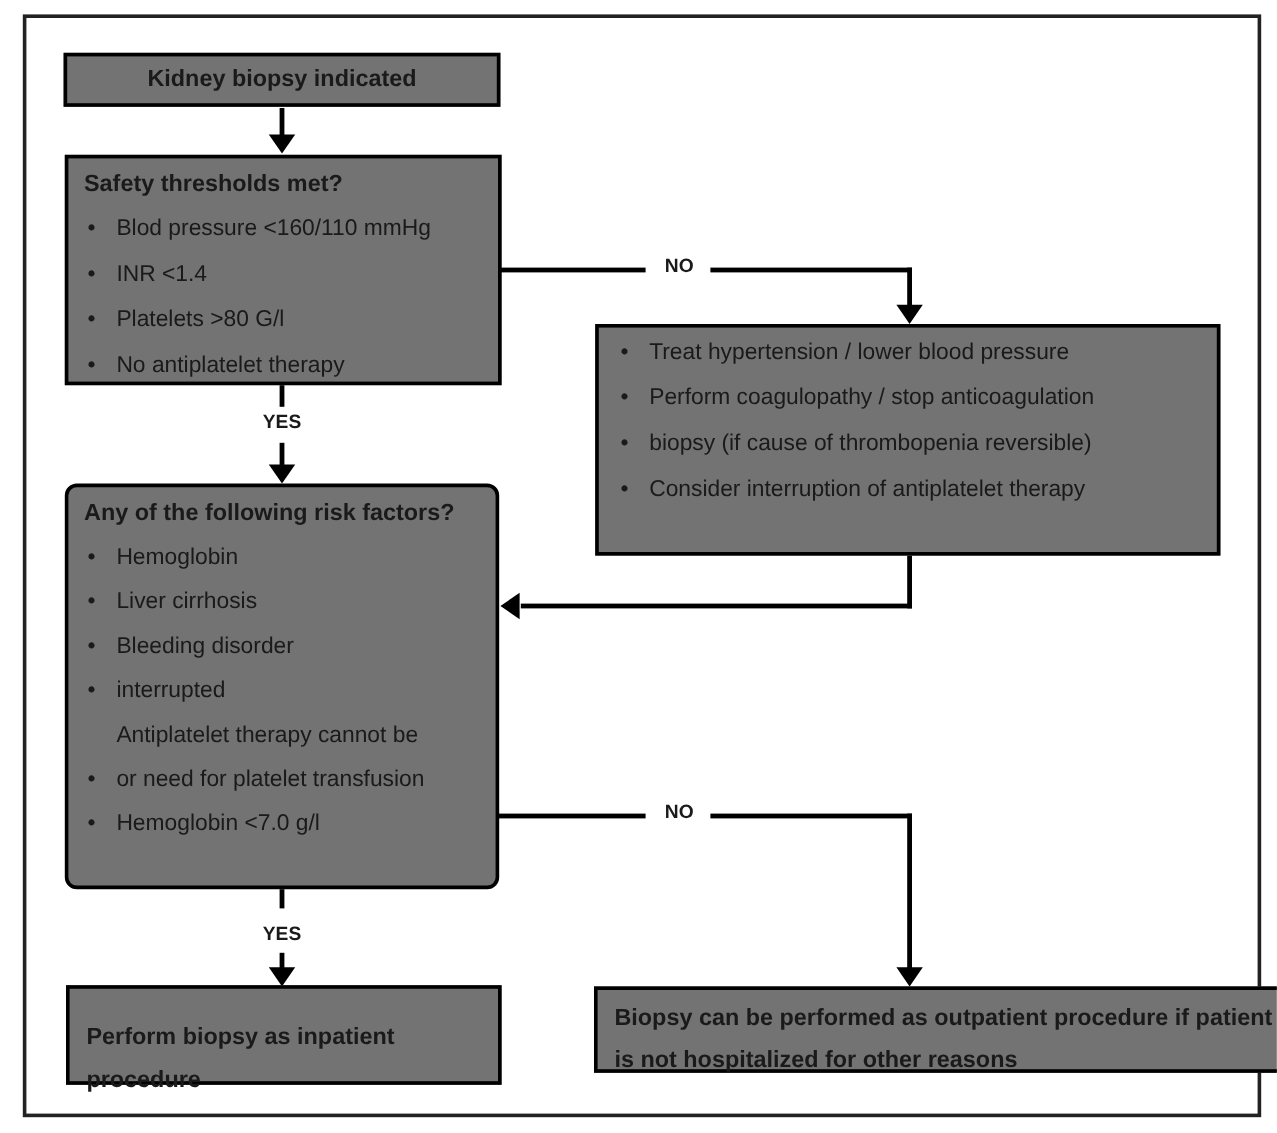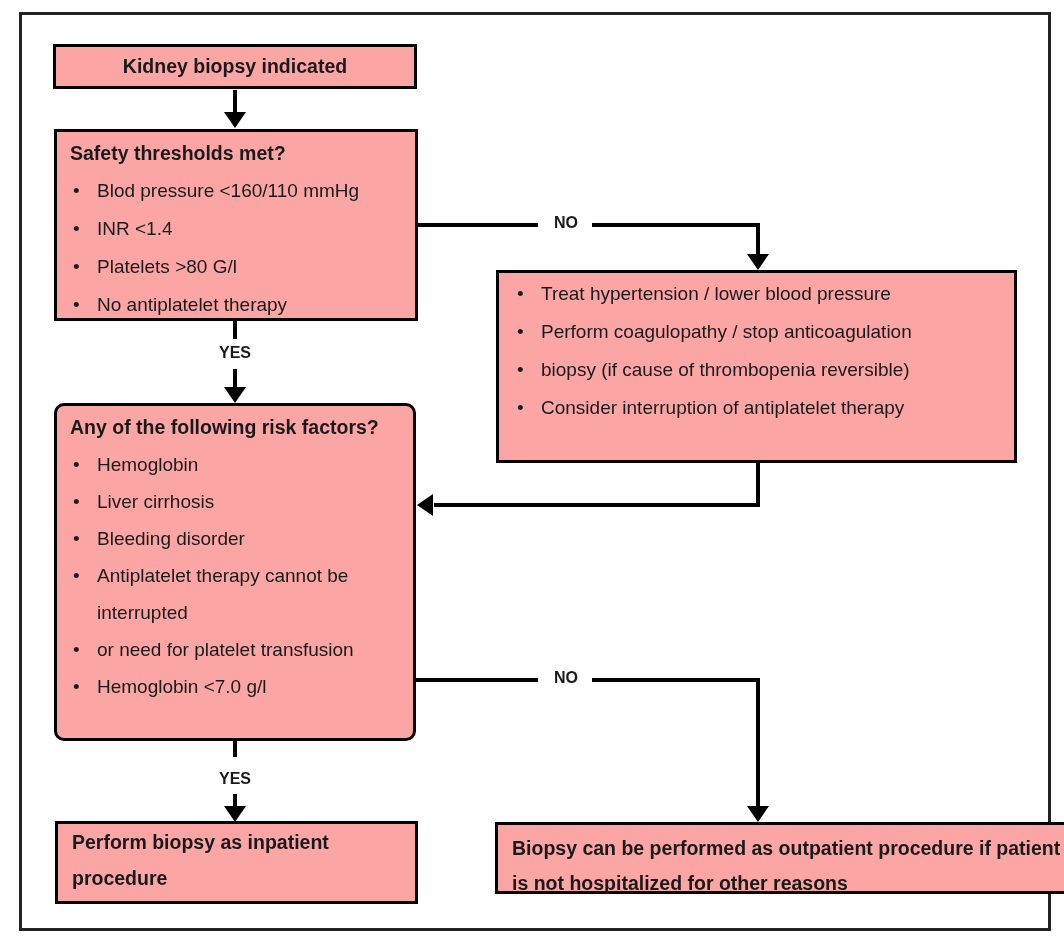--- a/index.html
+++ b/index.html
@@ -3,21 +3,21 @@
 <meta charset="utf-8">
 <style>
   html,body{margin:0;padding:0;}
   body{
     width:1064px;height:944px;position:relative;background:#ffffff;
     font-family:"Liberation Sans","DejaVu Sans",sans-serif;color:#1a1a1a;
     overflow:hidden;
   }
   .abs{position:absolute;box-sizing:border-box;}
   .frame{border:3px solid #222222;background:#ffffff;}
-  .node{border:3px solid #000000;background:#fca5a5;}
+  .node{border:3px solid #000000;background:#737373;}
   .node-title{font-weight:bold;font-size:19.5px;}
   .list{font-size:19px;}
   .row{display:flex;align-items:flex-start;}
   .dot{width:24px;flex:0 0 24px;padding-left:3px;}
   .txt{flex:1;}
   .ln{display:block;}
   .hline,.vline{background:#000000;}
   .head-down{width:0;height:0;border-left:11px solid transparent;border-right:11px solid transparent;border-top:16px solid #000000;}
   .head-left{width:0;height:0;border-top:11px solid transparent;border-bottom:11px solid transparent;border-right:16px solid #000000;}
   .edge-label{font-weight:bold;font-size:16px;text-align:center;line-height:24px;}
@@ -122,22 +122,22 @@
   </div>
   <div class="row">
     <span class="dot">•</span>
     <span class="txt">
         <span class="ln">Bleeding disorder</span>
       </span>
   </div>
   <div class="row">
     <span class="dot">•</span>
     <span class="txt">
+      <span class="ln">interrupted</span>
       <span class="ln">Antiplatelet therapy cannot be</span>
-      <span class="ln">interrupted</span>
     </span>
   </div>
   <div class="row">
     <span class="dot">•</span>
     <span class="txt">
       <span class="ln">or need for platelet transfusion</span>
     </span>
   </div>
   <div class="row">
     <span class="dot">•</span>
@@ -151,20 +151,20 @@
 <div class="abs edge-label" style="left:540px;top:666px;width:52px;">NO</div>
 <div class="abs hline" style="left:592px;top:678px;width:168px;height:4px;"></div>
 <div class="abs vline" style="left:756px;top:678px;width:4px;height:129px;"></div>
 <div class="abs head-down" style="left:747px;top:806px;"></div>
 
 <div class="abs vline" style="left:233px;top:741px;width:4px;height:16px;"></div>
 <div class="abs edge-label" style="left:203px;top:767px;width:64px;">YES</div>
 <div class="abs vline" style="left:233px;top:794px;width:4px;height:13px;"></div>
 <div class="abs head-down" style="left:224px;top:806px;"></div>
 
-<div class="abs node bold-text" style="left:55px;top:821px;width:363px;height:83px;padding:0 14px;line-height:36px;">
+<div class="abs node bold-text" style="left:55px;top:821px;width:363px;height:83px;padding:22px 14px;line-height:36px;">
   <span class="ln">Perform biopsy as inpatient procedure</span>
 </div>
 
 <div class="abs node bold-text" style="left:495px;top:822px;width:628px;height:72px;padding:6px 14px;line-height:35px;">
   <span class="ln">Biopsy can be performed as outpatient procedure if patient</span>
   <span class="ln">is not hospitalized for other reasons</span>
 </div>
 
 </body></html>

